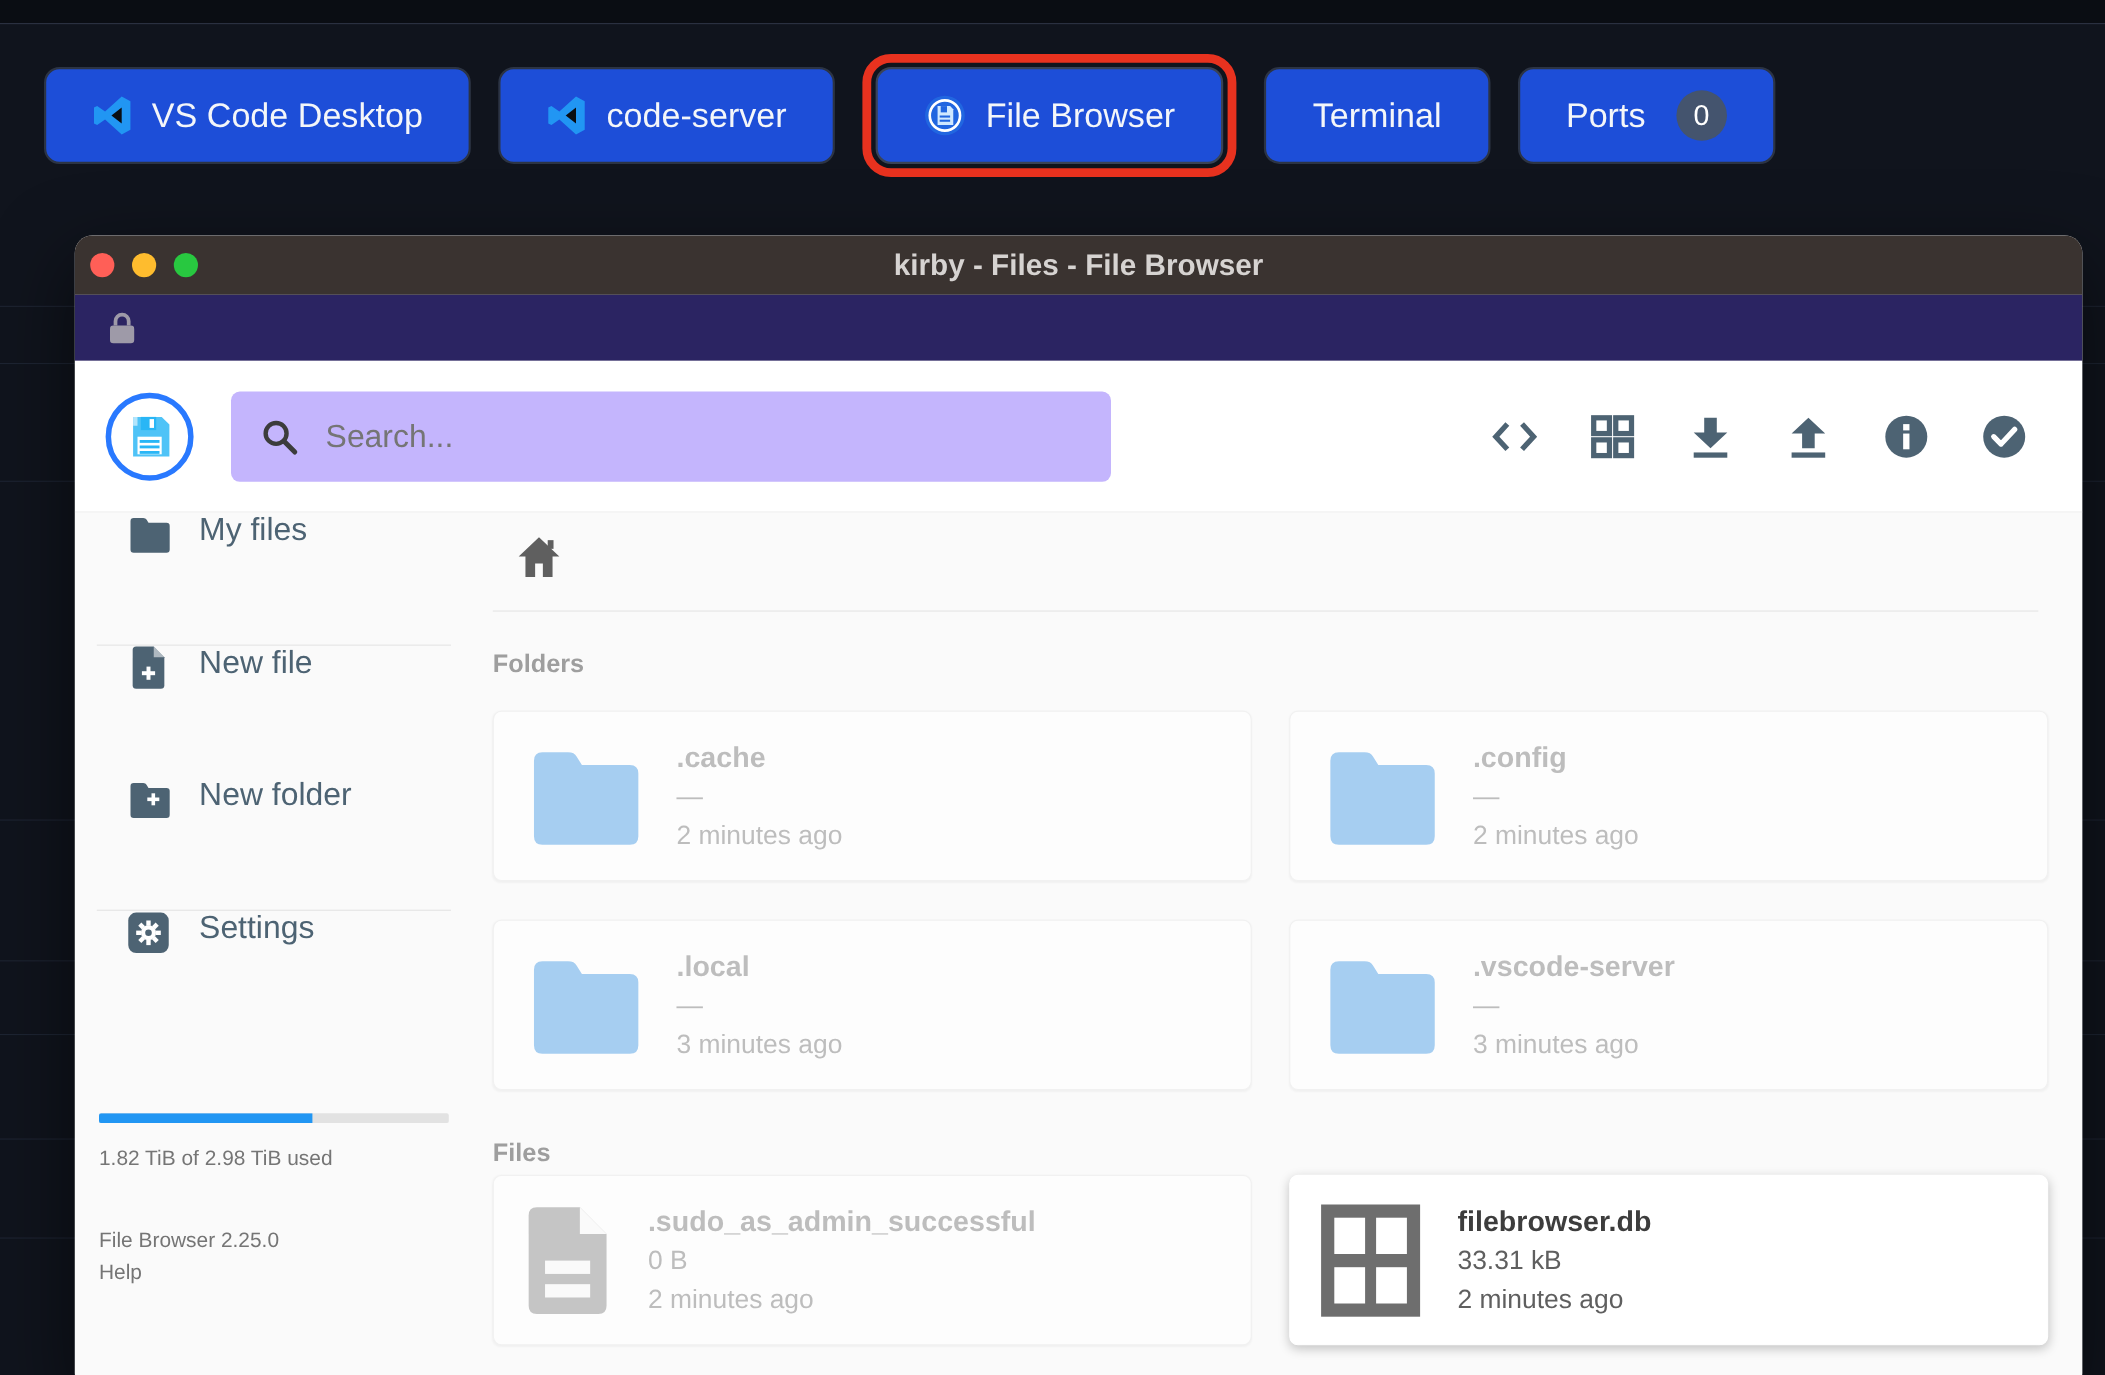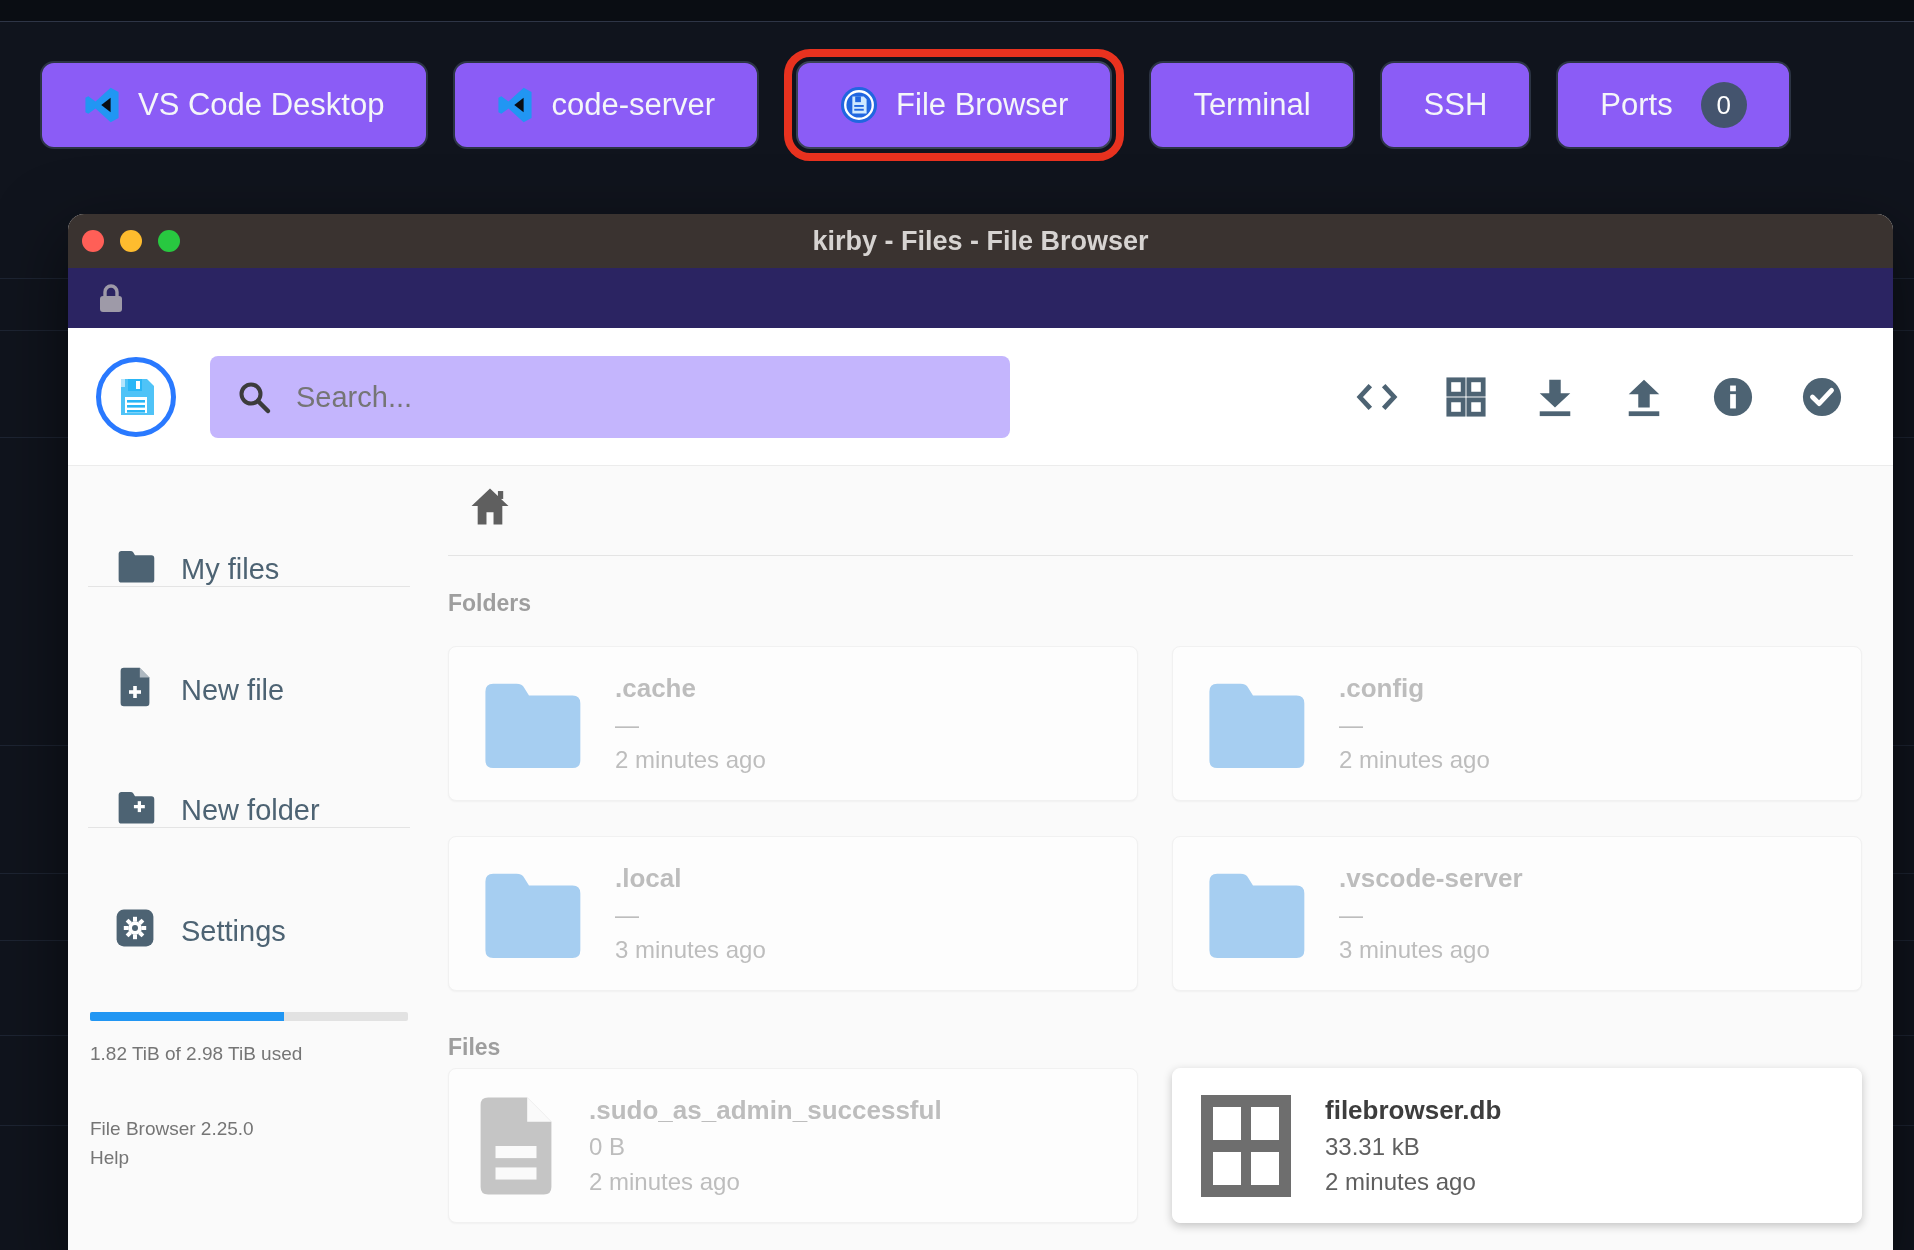--- a/index.html
+++ b/index.html
@@ -6,21 +6,21 @@
   html,body { width:1914px; height:1250px; }
   body { font-family:"Liberation Sans","DejaVu Sans",sans-serif; overflow:hidden; }
 
   .page { position:relative; width:1914px; height:1250px; background:#10141d; overflow:hidden; }
   .topstrip { position:absolute; left:0; top:0; width:100%; height:22px; background:#0a0d13; border-bottom:1px solid #2e3546; }
   .bgline { position:absolute; left:0; width:100%; height:1px; background:rgba(125,145,195,0.13); }
 
   
   .tabrow { position:absolute; left:40px; top:50px; display:flex; align-items:center; gap:25px; height:110px; }
   .tabbtn { display:flex; align-items:center; gap:18px; height:88px; padding:0 42px;
-            background:#8b5cf6; border:2px solid #2c3444; border-radius:14px;
+            background:#1d4ed8; border:2px solid #2c3444; border-radius:14px;
             color:#f4f6f9; font-size:31px; font-weight:500; white-space:nowrap; cursor:pointer; }
   .ring { border:8px solid #e8321f; border-radius:26px; padding:4px; background:transparent; }
   .ring .tabbtn { border-color:#3a4356; }
   .badge { display:inline-flex; align-items:center; justify-content:center; width:46px; height:46px;
            margin-left:10px; border-radius:50%; background:#44546e; color:#fff; font-size:26px; }
   .vscico { width:36px; height:36px; flex:0 0 auto; }
   .fbico { width:38px; height:38px; flex:0 0 auto; }
 
   
   .window { position:absolute; left:68px; top:178px; width:1825px; height:1050px;
@@ -45,21 +45,21 @@
   .searchbox { position:absolute; left:142px; top:28px; width:800px; height:82px; background:#c4b5fd;
                border-radius:8px; display:flex; align-items:center; padding:0 26px; gap:24px; }
   .searchbox input { flex:1; border:none; outline:none; background:transparent; font-size:29px; color:#424242;
                      font-family:"Liberation Sans","DejaVu Sans",sans-serif; }
   .searchbox input::placeholder { color:#757575; }
   .hicons { position:absolute; right:50px; top:0; height:138px; display:flex; align-items:center; gap:47px; }
   .hicon { width:42px; height:42px; cursor:pointer; }
 
   
   .sidebar { position:absolute; left:0; top:252px; width:342px; bottom:0; background:#fafafa; }
-  .side-item { height:120px; display:flex; align-items:flex-end; gap:26px; padding-left:47px;
+  .side-item { height:120px; display:flex; align-items:flex-start; gap:26px; padding-left:47px;
                color:#4d6373; font-size:29px; cursor:pointer; }
   .sicon { width:40px; height:40px; flex:0 0 auto; }
   .sdivider { height:1px; background:#e4e4e4; margin:0 0 0 20px; }
   .storage { position:absolute; left:22px; top:546px; width:320px; }
   .ptrack { width:318px; height:9px; background:#e2e2e2; border-radius:2px; overflow:hidden; }
   .pfill { height:100%; background:#2196f3; }
   .stext { margin-top:22px; font-size:19px; color:#757575; }
   .verblock { position:absolute; left:22px; top:648px; font-size:19px; color:#757575; line-height:1.55; }
   .helplink { cursor:pointer; }
 
@@ -115,23 +115,20 @@
           <path fill="#cfe8ff" d="M13 11 h12 l3 3 v15 h-15 z"></path>
           <rect x="16" y="11" width="6" height="6" fill="#2166e0"></rect>
           <rect x="15" y="20" width="10" height="2" fill="#2166e0"></rect>
           <rect x="15" y="24" width="10" height="2" fill="#2166e0"></rect>
         </svg>
         <span>File Browser</span>
       </div>
     </div>
     <div class="tabbtn">
       <span>Terminal</span>
-    </div>
-    <div class="tabbtn">
-      <span>SSH</span>
     </div>
     <div class="tabbtn">
       <span>Ports</span>
       <span class="badge">0</span>
     </div>
   </div>
 
   <div class="window">
 
     <div class="titlebar">

